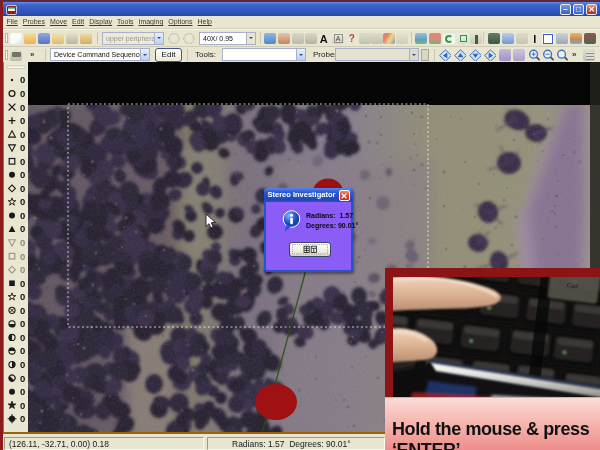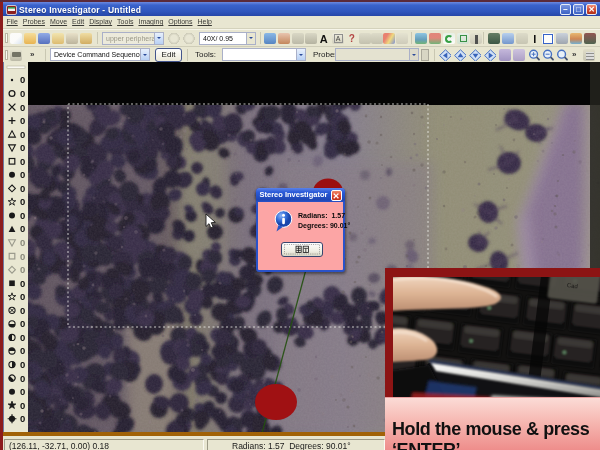--- a/index.html
+++ b/index.html
@@ -23,25 +23,25 @@
 .ico { position:absolute; top:2.5px; width:11.5px; height:11.5px; border-radius:2px; opacity:0.92; }
 .sep { position:absolute; top:2px; width:1px; height:12px; background:#c9c7b2; }
 .combo { position:absolute; top:1.5px; height:13px; background:#fff; border:1px solid #aab0c8; font-size:7px;
  line-height:12px; padding-left:3px; color:#111; }
 .combo .arr { position:absolute; right:0; top:0; width:9px; height:100%;
  background:linear-gradient(#e8f0fc,#b8d0f4); border-left:1px solid #aab0c8; }
 .combo .arr:after { content:""; position:absolute; left:2px; top:4.5px; border:2.5px solid transparent; border-top-color:#2a4a9a; }
 .lbl { position:absolute; top:3px; font-size:8px; color:#222; }
 #leftbar { left:2px; top:62px; width:26px; height:370px; }
 #cv { left:28px; top:62px; width:572px; height:370px; }
-#status { left:2px; top:432px; width:598px; height:18px; background:#e8e6d1; border-top:4px solid #a16207; z-index:5; }
+#status { left:2px; top:432px; width:598px; height:18px; background:#e8e6d1; border-top:2px solid #a16207; z-index:5; }
 .spanel { position:absolute; top:2.5px; height:13px; border:1px solid; border-color:#9c9a86 #fbfaf2 #fbfaf2 #9c9a86;
  font-size:8.5px; color:#1a1a1a; line-height:12px; padding-left:4px; background:#e8e6d1; }
-#dlg { left:256px; top:188px; width:89px; height:84px; z-index:20;
- background:#fca5a5; border:2.5px solid #2a52c8; border-top:none; border-radius:4px 4px 3px 3px;
+#dlg { left:264px; top:188px; width:89px; height:84px; z-index:20;
+ background:#8b5cf6; border:2.5px solid #2a52c8; border-top:none; border-radius:4px 4px 3px 3px;
  box-shadow:1px 2px 3px rgba(0,0,0,0.45); }
 #dlgtitle { position:absolute; left:-2.5px; top:0; width:89px; height:14px; border-radius:4px 4px 0 0;
  background:linear-gradient(#5a82e8 0%,#2a5ad8 30%,#1e46b4 85%,#2a52c8 100%);
  color:#fff; font-size:7.5px; font-weight:bold; line-height:14px; padding-left:4px; }
 #dlgx { position:absolute; right:1.5px; top:1.5px; width:11px; height:11px; border-radius:2px;
  background:linear-gradient(#f08868,#d8402a 60%,#c03018); border:1px solid #fff;
  color:#fff; font-size:8.5px; font-weight:bold; line-height:10px; text-align:center; }
 #dlgtext { position:absolute; left:40px; top:23px; font-size:7px; font-weight:bold; color:#0a0a0a; line-height:10px; white-space:nowrap; }
 #dlgbtn { position:absolute; left:23px; top:54px; width:42px; height:14.5px; border-radius:3px;
  border:1px solid #38466e; background:linear-gradient(#fefefe,#f0efe4 60%,#d8d6c4); }
@@ -51,21 +51,20 @@
 #cap { position:absolute; left:0px; top:129px; width:215px; height:53px;
  background:linear-gradient(#fbdbd6 0%,#f6b8b2 45%,#ee8d8b 100%); border-top:1px solid #e8a0a0; }
 #cap div { margin:21px 0 0 7px; font-size:18px; font-weight:bold; color:#111; line-height:21px; letter-spacing:-0.4px; white-space:nowrap; }
 </style></head><body>
 <div class="abs" id="title">
   <svg class="abs" style="left:4px;top:2px" width="11" height="11">
       <rect x="0.5" y="1.5" width="10" height="9" rx="1.5" fill="#8c2020" stroke="#e8e8e8" stroke-width="0.8"></rect>
       <rect x="2" y="3" width="7" height="4" fill="#f2f2f2"></rect>
       <rect x="2" y="3" width="7" height="1.6" fill="#3a9a4a"></rect>
     </svg>
-  <span class="txt">Stereo Investigator - Untitled</span>
   <span class="tbtn" style="right:29px;">−</span>
   <span class="tbtn" style="right:16px;">□</span>
   <span class="tbtn" style="right:3px; background:linear-gradient(#f09078,#d04830 55%,#b03018);">✕</span>
 </div>
 <div class="abs" id="menubar">
   <span style="margin-left:2px">File</span><span>Probes</span><span>Move</span><span>Edit</span><span>Display</span><span>Tools</span><span>Imaging</span><span>Options</span><span>Help</span>
 </div>
 <div class="abs tbrow" id="tb1">
   <div class="grip"></div>
   <span class="ico" style="left:8px;background:linear-gradient(135deg,#fdfdfd 55%,#d8e4f4)"></span>

